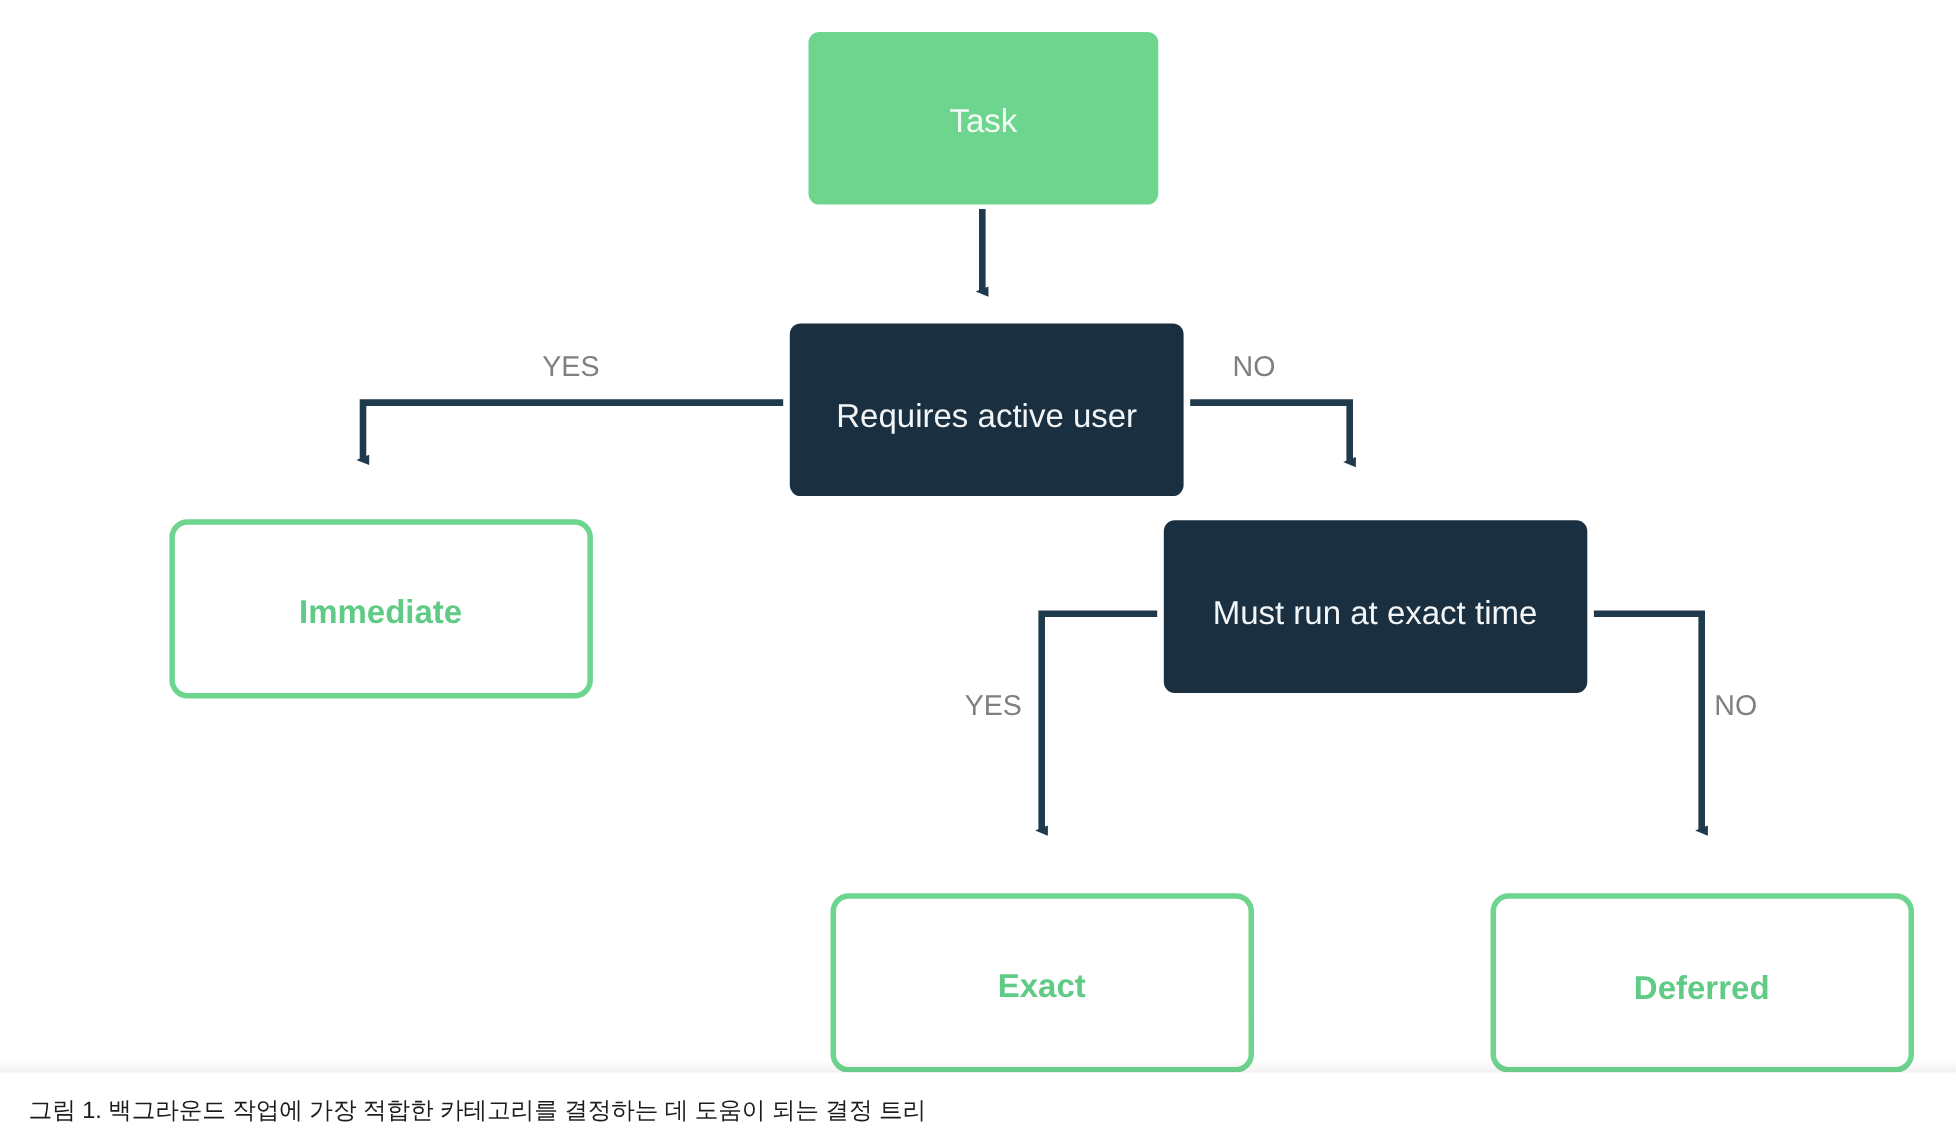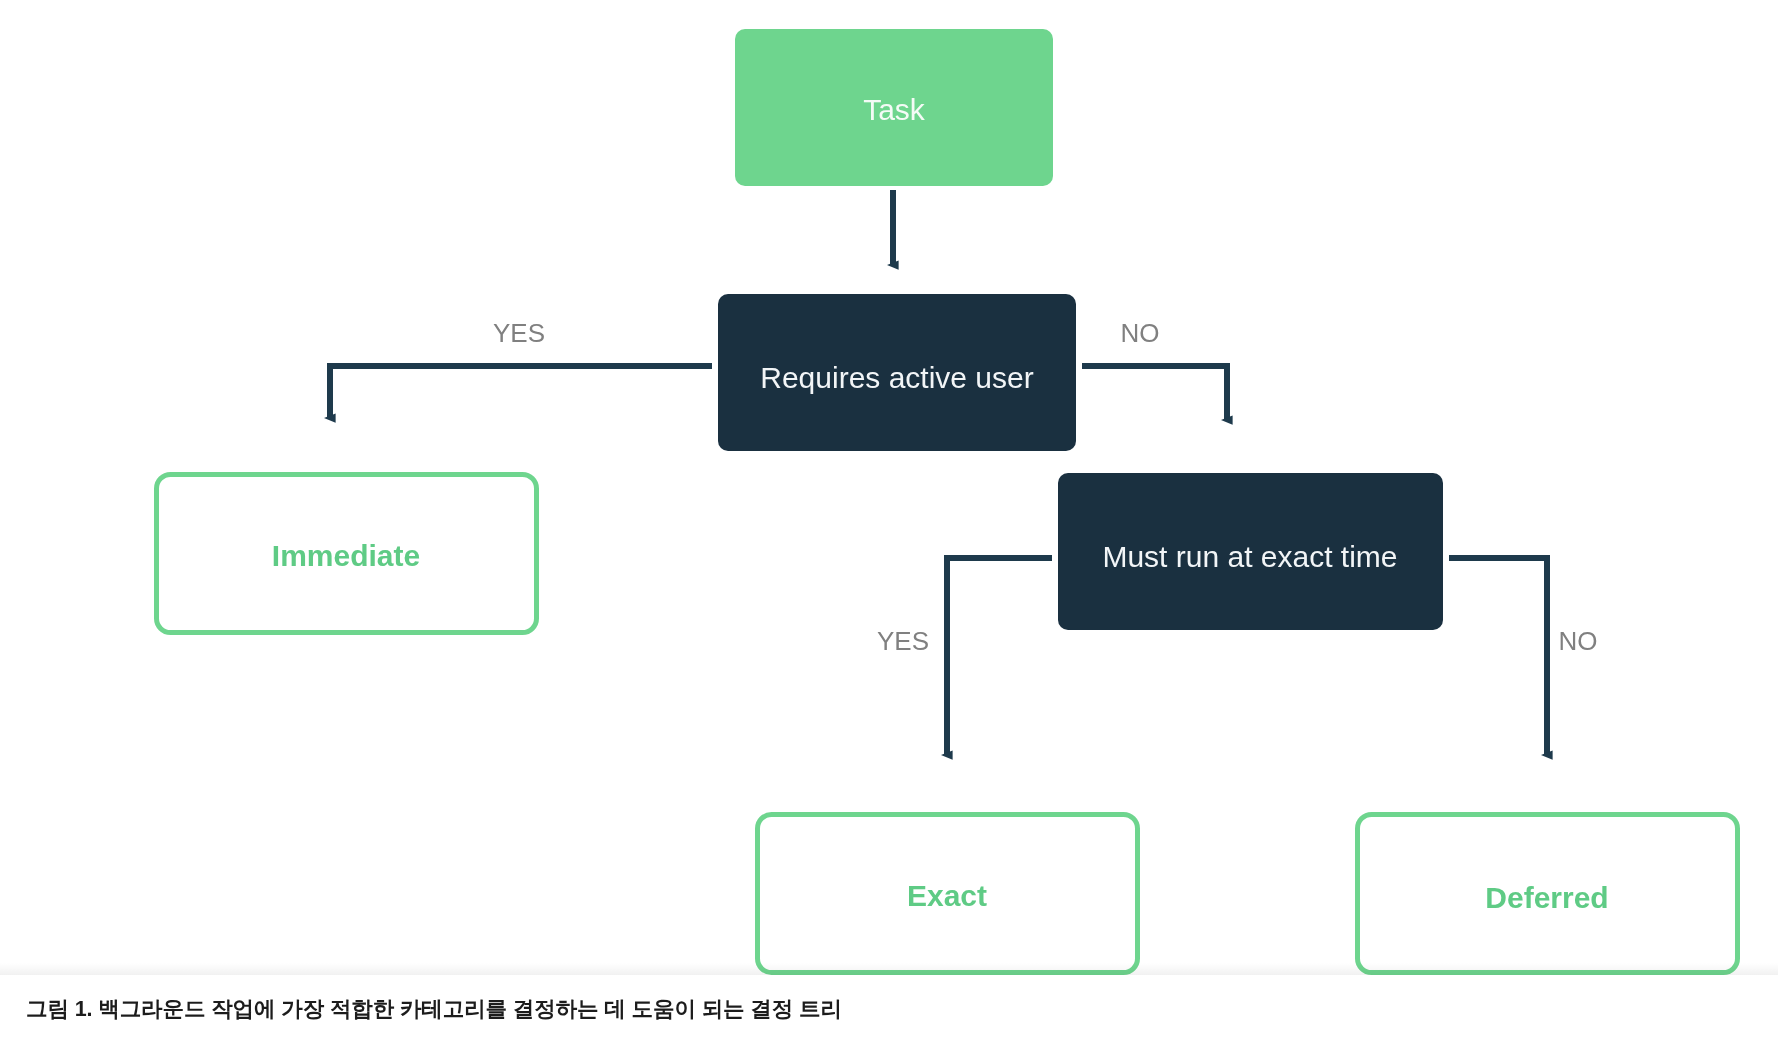--- a/index.html
+++ b/index.html
@@ -58,24 +58,24 @@
     background: linear-gradient(to bottom, rgba(0,0,0,0.00) 0%, rgba(0,0,0,0.055) 85%, rgba(0,0,0,0.075) 100%);
     pointer-events: none;
   }
   #caption-text {
     font-size: 21.5px;
     color: #1c1c1c;
     letter-spacing: -0.1px;
     white-space: nowrap;
   }
   #caption-prefix {
-    font-weight: bold;
+    font-weight: normal;
   }
   #caption-body {
-    font-weight: bold;
+    font-weight: normal;
   }
 </style>
 </head>
 <body>
 
 <div id="figure-root">
 
   <svg id="diagram-canvas" viewBox="0 0 1778 975" width="1778" height="975" xmlns="http://www.w3.org/2000/svg">
 
     <defs>

